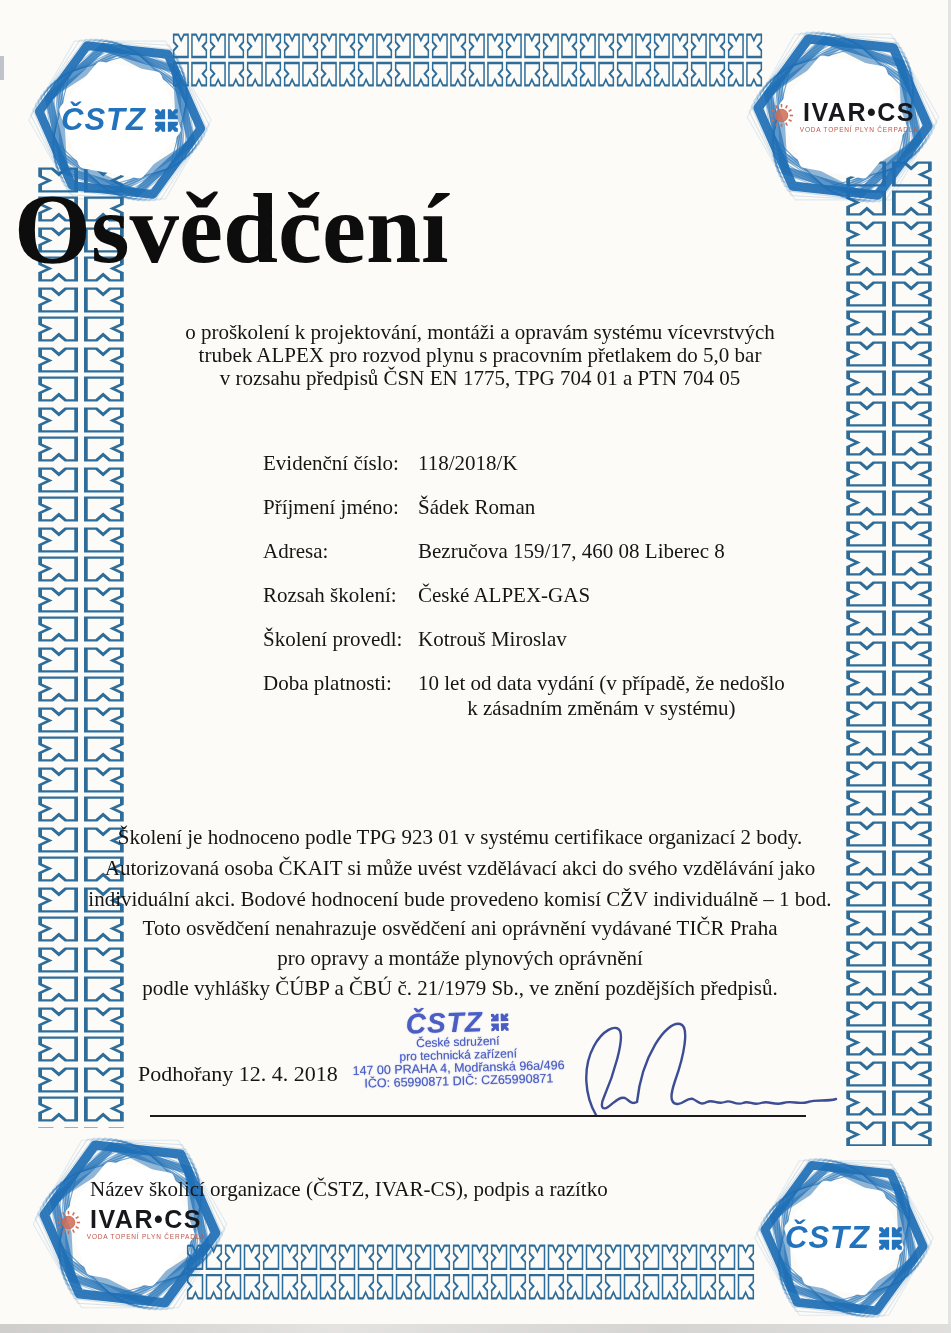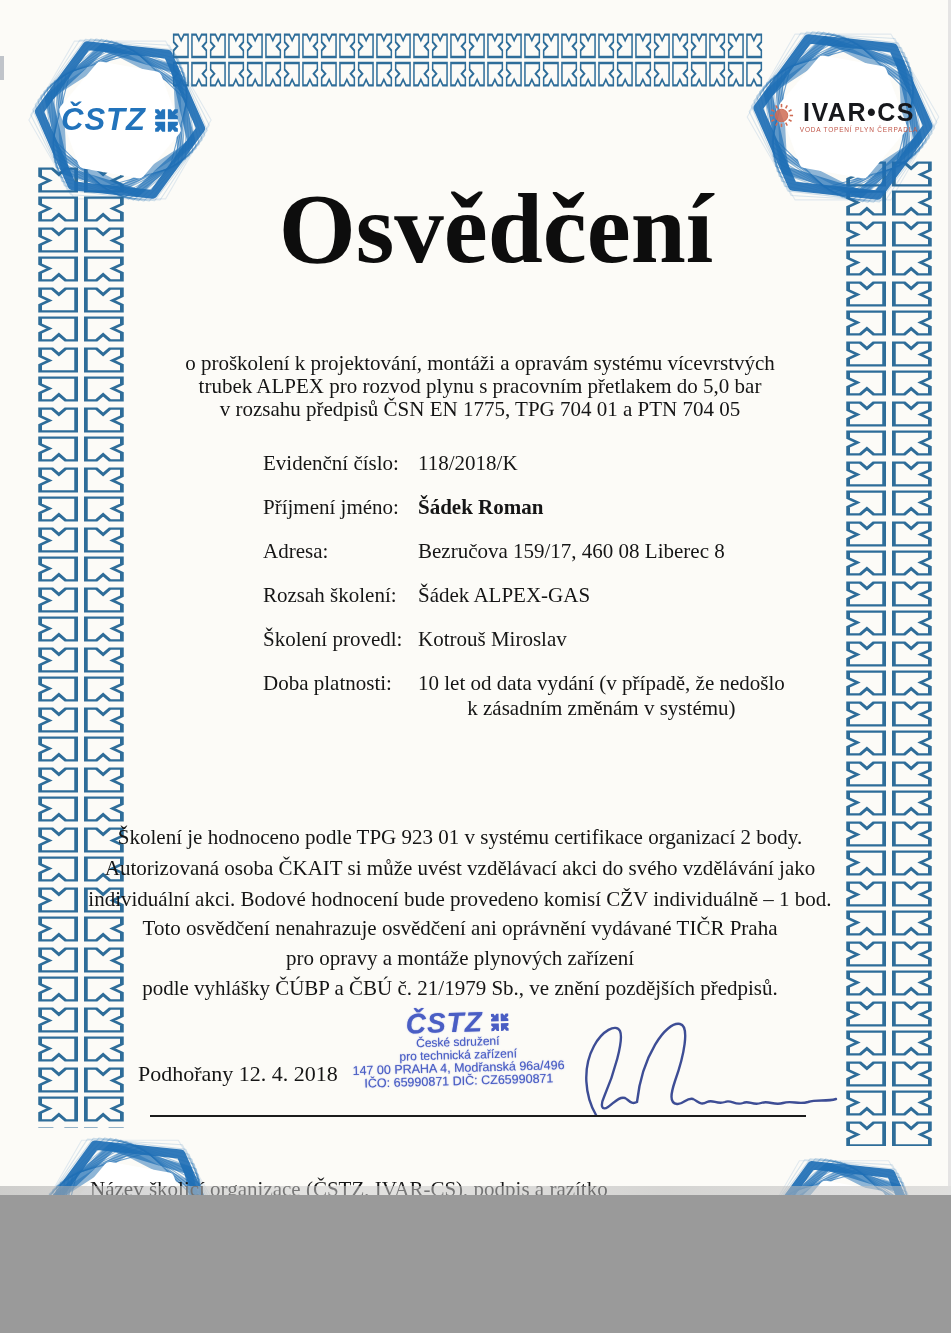--- a/index.html
+++ b/index.html
@@ -1,18 +1,18 @@
 <!DOCTYPE html>
 <html lang="cs"><head>
 <meta charset="utf-8">
 <title>Osvědčení</title>
 <style>
   html,body{margin:0;padding:0;background:#9a9a9a;}
   .page{
-    position:relative;width:951px;height:1195px;margin:0 auto;
+    position:relative;width:951px;height:1333px;margin:0 auto;
     background:#fcfbf7;overflow:hidden;
     font-family:"Liberation Serif","DejaVu Serif",serif;color:#151515;
   }
   
   .border-row{position:absolute;display:flex;gap:1px;overflow:hidden;}
   .border-col{position:absolute;display:flex;flex-direction:column;gap:3px;overflow:hidden;}
   #b-top   {left:172px;top:32px;width:594px;height:58px;}
   #b-bottom{left:186px;top:1243px;width:574px;height:60px;}
   #b-left  {left:36px;top:166px;width:94px;height:962px;}
   #b-right {left:844px;top:160px;width:94px;height:986px;}
@@ -35,30 +35,30 @@
   .ivar-text{
     font-family:Liberation Sans, sans-serif;
     font-weight:bold;font-size:25px;letter-spacing:1.5px;color:#17181c;
   }
   .ivar-tagline{
     font-family:"Liberation Sans","DejaVu Sans",sans-serif;
     font-size:6.5px;letter-spacing:0.8px;color:#c05548;margin-top:2px;white-space:nowrap;
   }
   
   .doc-title{
-    position:absolute;left:46px;top:172px;width:900px;margin:0;
-    text-align:center;font-size:99px;font-weight:bold;letter-spacing:0px;color:#0d0d0d;
+    position:absolute;left:14px;top:172px;width:900px;margin:0;
+    text-align:left;font-size:99px;font-weight:bold;letter-spacing:0px;color:#0d0d0d;
   }
-  .intro{position:absolute;left:30px;top:352px;width:900px;text-align:center;
+  .intro{position:absolute;left:30px;top:321px;width:900px;text-align:center;
     font-size:21px;line-height:23px;}
   .fields{position:absolute;left:263px;top:452px;}
   .field-row{margin-bottom:22px;font-size:21px;line-height:22px;}
   .field-label{display:inline-block;width:155px;vertical-align:top;}
   .field-value{display:inline-block;vertical-align:top;max-width:420px;}
-  .field-value.bold{font-weight:bold;}
+  .field-value.bold{font-weight:normal;}
   .field-value2{margin-left:155px;line-height:28px;text-align:center;}
   .para{position:absolute;left:10px;width:900px;text-align:center;font-size:21px;}
   #para-cert{top:822px;line-height:31px;}
   #para-disc{top:913px;line-height:30px;}
   
   .stamp{
     position:absolute;left:348px;top:1010px;width:220px;text-align:center;
     transform:rotate(-1.6deg);color:#4a5ec4;
     font-family:"Liberation Sans","DejaVu Sans",sans-serif;
     text-shadow:0 0 1.2px rgba(88,105,205,.75);
@@ -655,39 +655,39 @@
     <div class="field-row">
       <span class="field-label">Evidenční číslo:</span><span class="field-value">118/2018/K</span>
     </div>
     <div class="field-row">
       <span class="field-label">Příjmení jméno:</span><span class="field-value bold">Šádek Roman</span>
     </div>
     <div class="field-row">
       <span class="field-label">Adresa:</span><span class="field-value">Bezručova 159/17, 460 08 Liberec 8</span>
     </div>
     <div class="field-row">
-      <span class="field-label">Rozsah školení:</span><span class="field-value">Šádek ALPEX-GAS</span>
+      <span class="field-label">Rozsah školení:</span><span class="field-value">České ALPEX-GAS</span>
     </div>
     <div class="field-row">
       <span class="field-label">Školení provedl:</span><span class="field-value">Kotrouš Miroslav</span>
     </div>
     <div class="field-row">
       <span class="field-label">Doba platnosti:</span><span class="field-value">10 let od data vydání (v případě, že nedošlo</span>
       <div class="field-value2">k zásadním změnám v systému)</div>
     </div>
   </div>
 
   <div class="para" id="para-cert">
     <div>Školení je hodnoceno podle TPG 923 01 v systému certifikace organizací 2 body.</div>
     <div>Autorizovaná osoba ČKAIT si může uvést vzdělávací akci do svého vzdělávání jako</div>
     <div>individuální akci. Bodové hodnocení bude provedeno komisí CŽV individuálně – 1 bod.</div>
   </div>
   <div class="para" id="para-disc">
     <div>Toto osvědčení nenahrazuje osvědčení ani oprávnění vydávané TIČR Praha</div>
-    <div>pro opravy a montáže plynových zařízení</div>
+    <div>pro opravy a montáže plynových oprávnění</div>
     <div>podle vyhlášky ČÚBP a ČBÚ č. 21/1979 Sb., ve znění pozdějších předpisů.</div>
   </div>
 
   <div class="stamp">
     <div class="stamp-org">
       <span>ČSTZ</span>
       <span class="cstz-mark mark-18 stamp-mark">
           <svg viewBox="0 0 24 24" width="19" height="19" preserveAspectRatio="none">
             <path d="M1.1,1.1 L4.3,1.1 L6.1,3.6 L7.9,1.1 L10.7,1.1 L10.7,10.7 L1.1,10.7 L1.1,7.9 L3.6,6.1 L1.1,4.3 Z" transform="" fill="#4a5ec4" stroke="none"></path>
             <path d="M1.1,1.1 L4.3,1.1 L6.1,3.6 L7.9,1.1 L10.7,1.1 L10.7,10.7 L1.1,10.7 L1.1,7.9 L3.6,6.1 L1.1,4.3 Z" transform="matrix(-1,0,0,1,24,0)" fill="#4a5ec4" stroke="none"></path>

